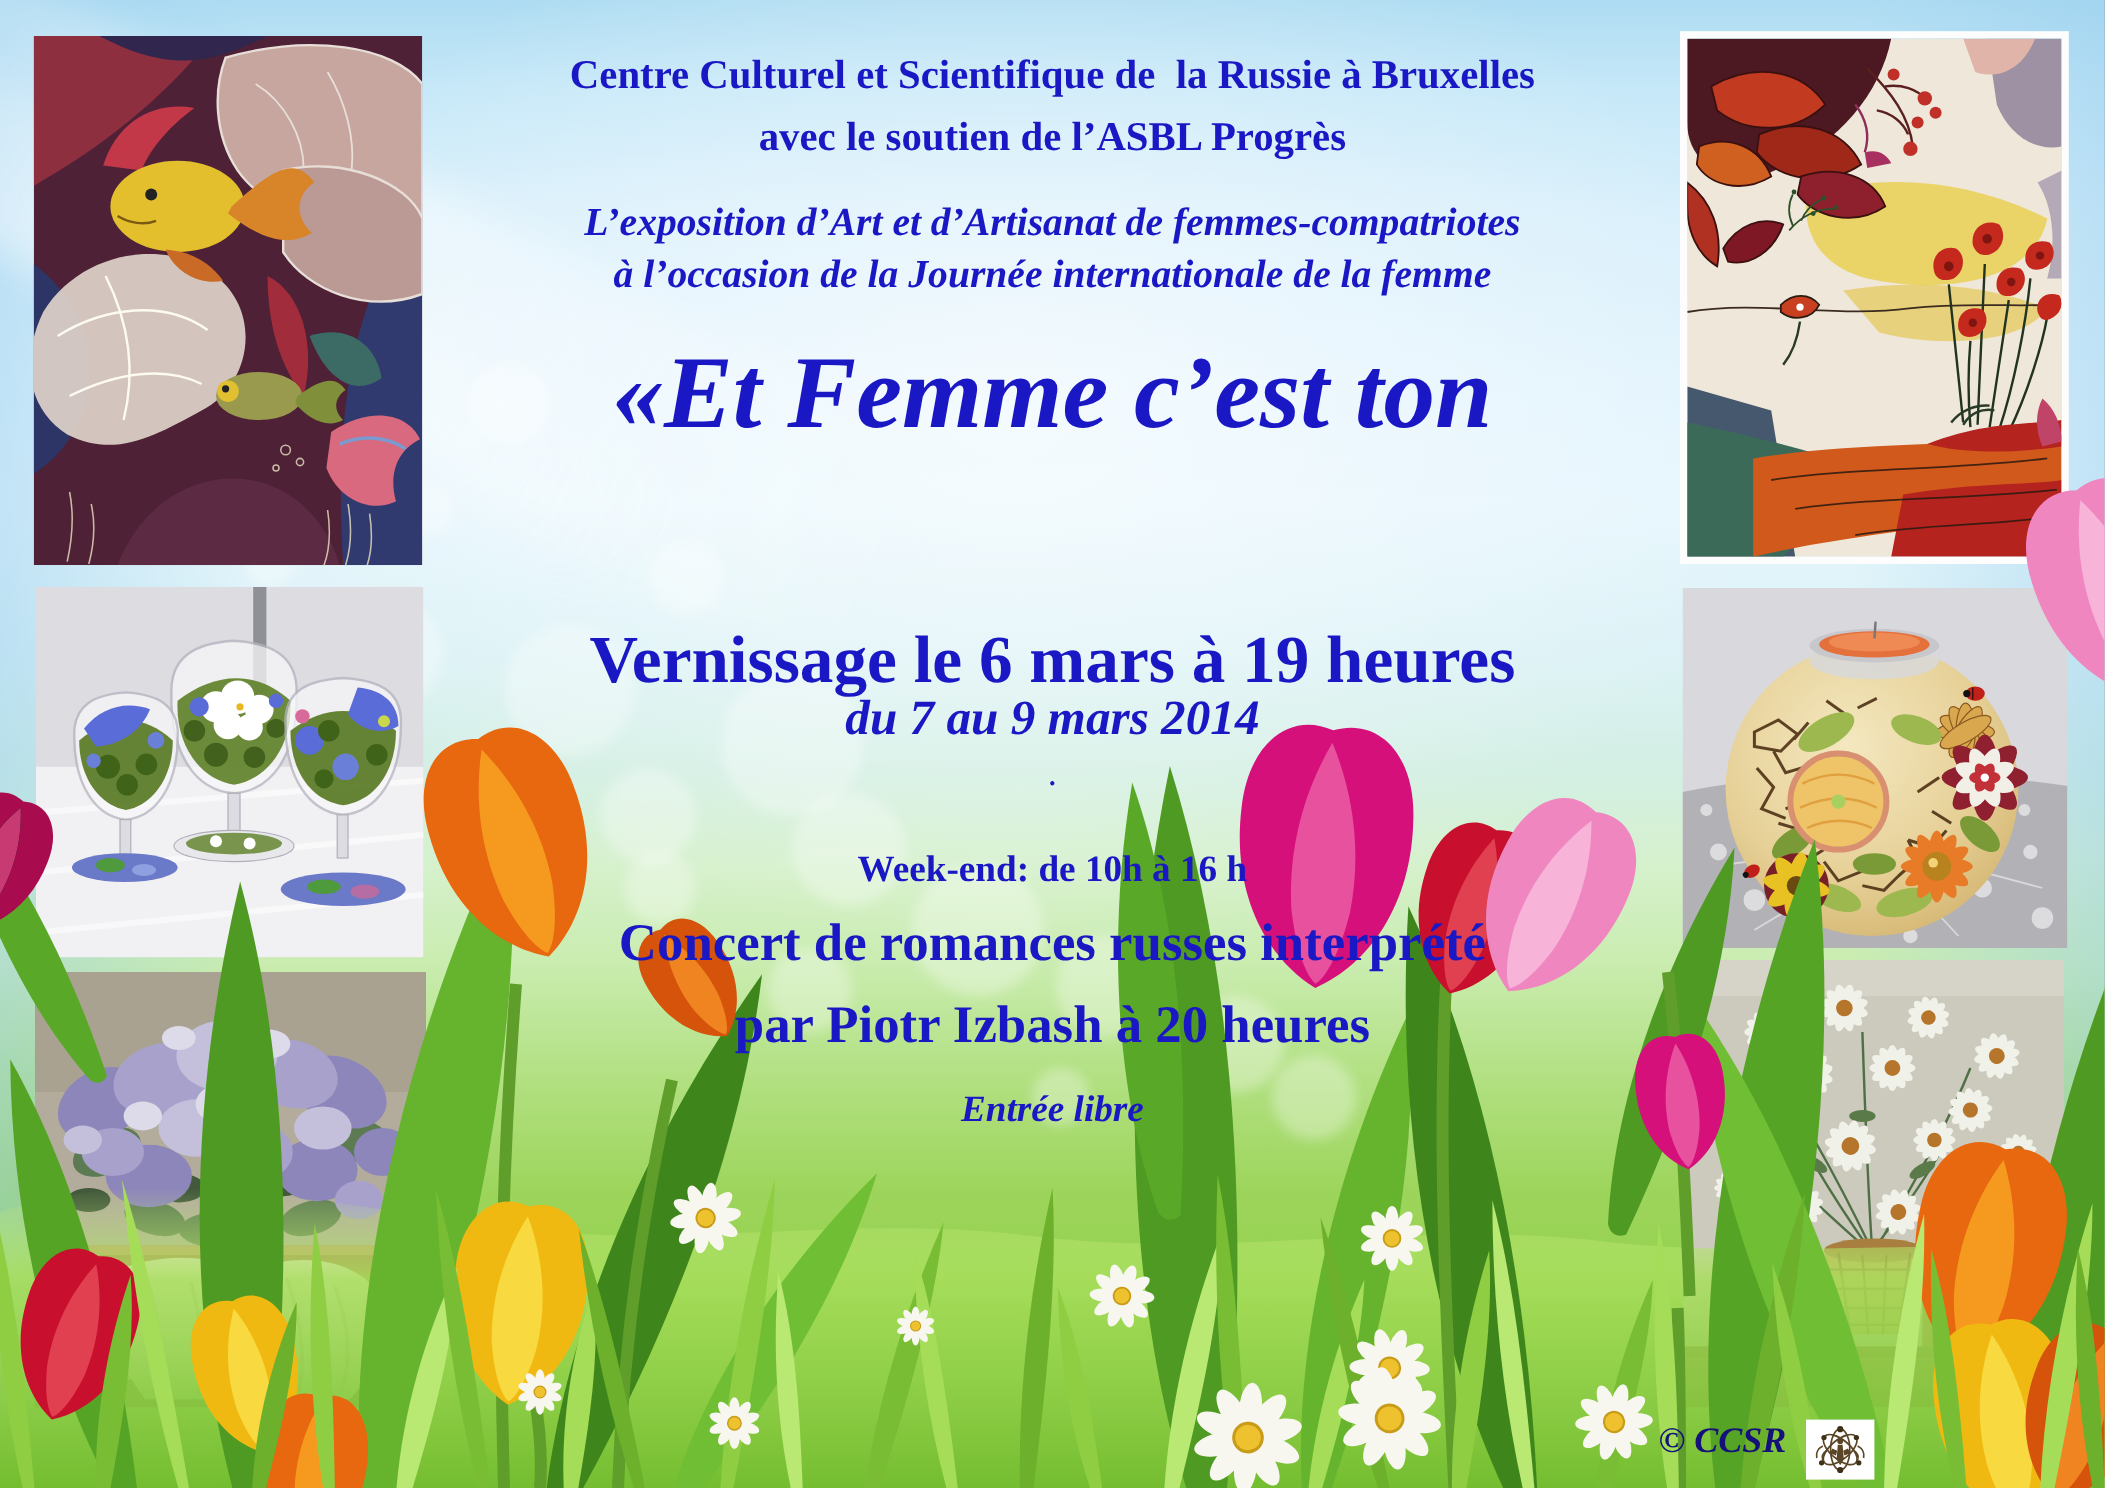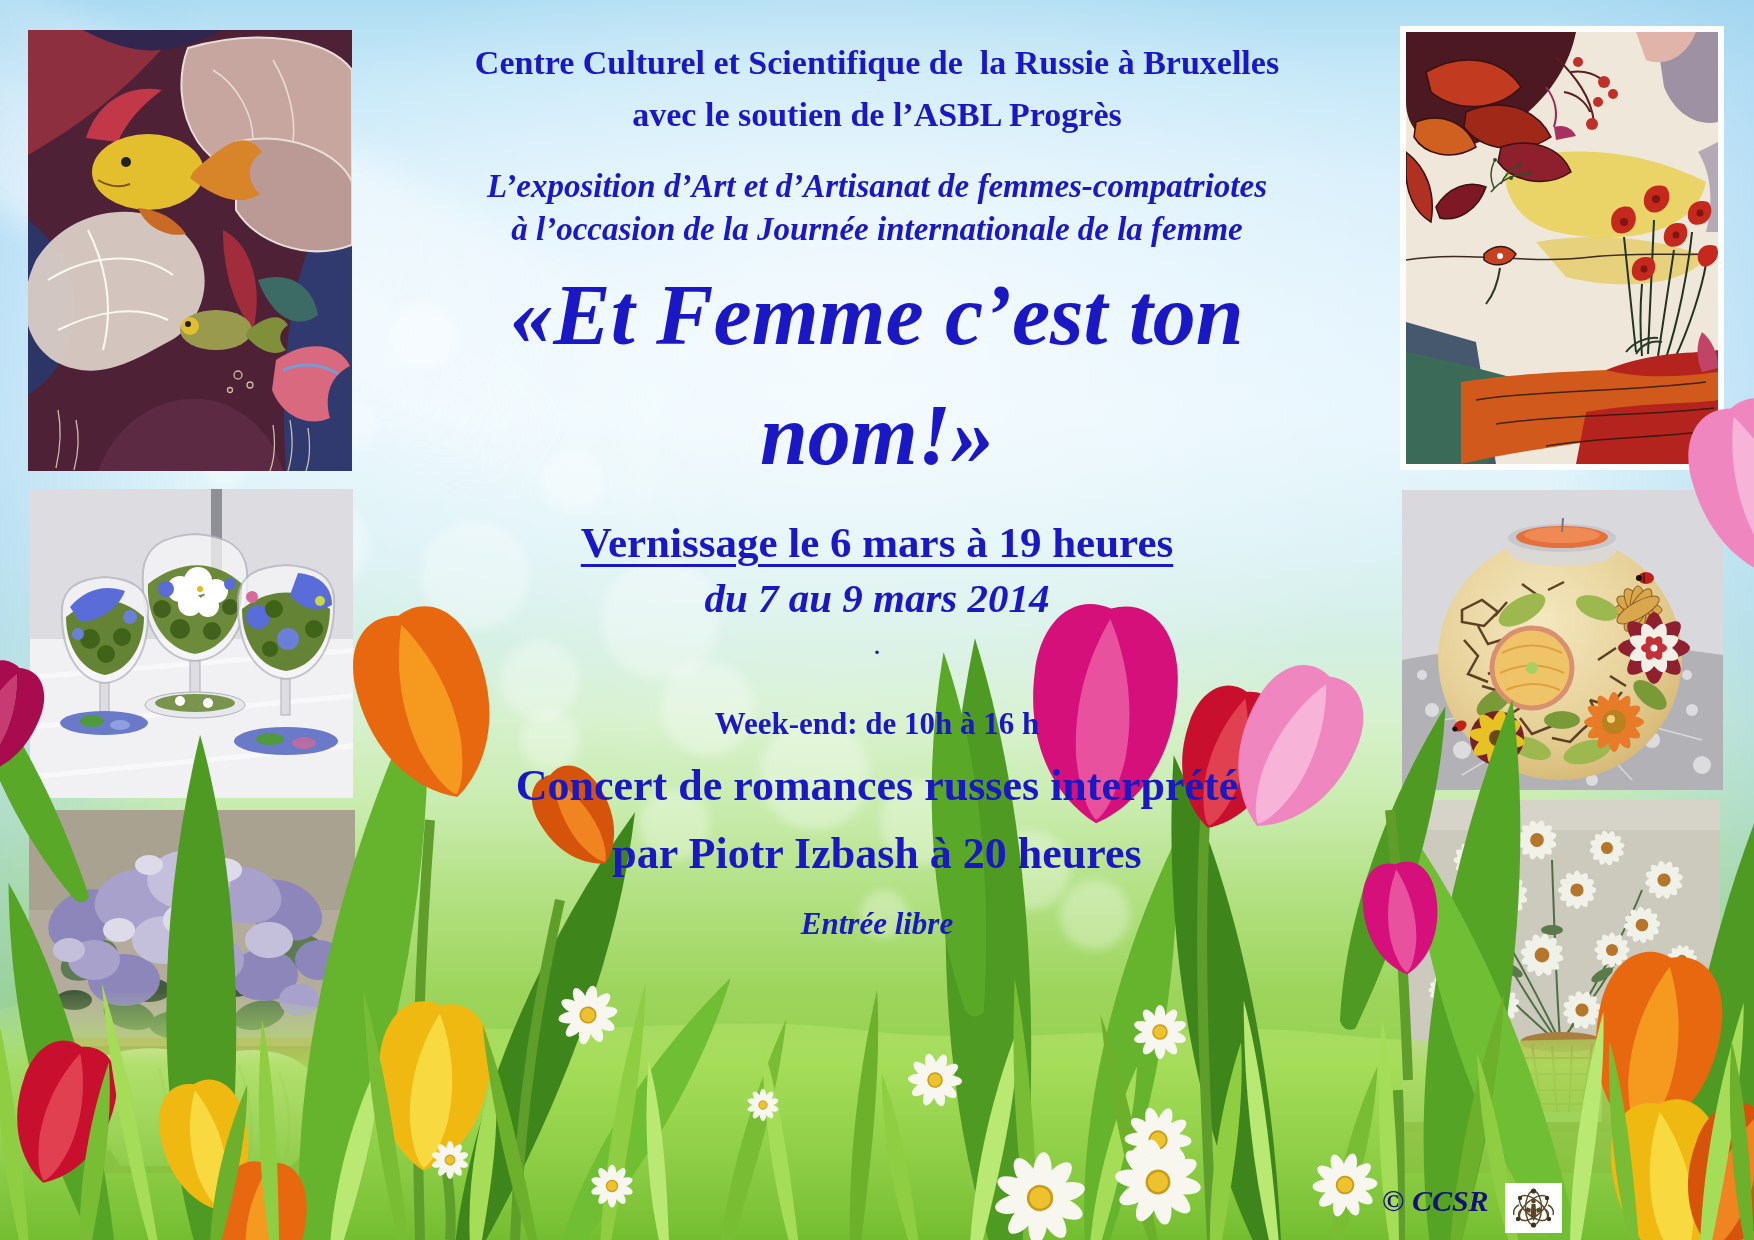--- a/index.html
+++ b/index.html
@@ -15,21 +15,21 @@
   .ray1{left:-220px;top:-140px;width:1150px;height:210px;transform:rotate(27deg);transform-origin:left top;}
   .ray2{left:-180px;top:-40px;width:900px;height:120px;transform:rotate(31deg);transform-origin:left top;opacity:.7;}
   .bokeh{position:absolute;border-radius:50%;background:rgba(255,255,255,.32);filter:blur(5px);z-index:1;pointer-events:none;}
   .art{position:absolute;z-index:2;overflow:hidden;}
   .art svg{display:block;width:100%;height:100%;}
   .fx{position:absolute;left:0;top:0;z-index:3;pointer-events:none;}
   .txt{position:absolute;left:357px;width:1040px;text-align:center;color:#1a18c4;font-weight:bold;z-index:4;white-space:pre;}
   .h1{font-size:34px;}
   .it{font-style:italic;font-size:33px;}
   .big{font-style:italic;font-size:86px;line-height:1;}
-  .ver{font-size:43px;text-decoration:underline;text-decoration-thickness:3px;text-underline-offset:7px;}
+  .ver{font-size:56px;text-decoration-thickness:3px;text-underline-offset:7px;}
   .dat{font-style:italic;font-size:41px;}
   .dotline{font-size:22px;}
   .hrs{font-size:31px;font-family:"Liberation Sans",sans-serif;font-family:"Liberation Serif",serif;}
   .con{font-size:44px;text-decoration-thickness:3px;text-underline-offset:7px;}
   .ent{font-style:italic;font-size:31px;}
   .footer-contact{position:absolute;left:55px;top:1183px;width:1260px;color:#1a18c4;font-weight:bold;font-size:28px;z-index:6;text-align:left;white-space:pre;}
   .copyright{position:absolute;left:1382px;top:1184px;color:#14127a;font-weight:bold;font-style:italic;font-size:30px;z-index:6;white-space:pre;}
   .logo{position:absolute;left:1505px;top:1183px;width:57px;height:50px;background:#fff;z-index:6;}
   .logo svg{display:block;width:100%;height:100%;}
 </style>
@@ -668,22 +668,21 @@
       <use href="#daisy" transform="translate(1345,1185) scale(0.6) rotate(15)"></use>
       <use href="#daisy" transform="translate(612,1186) scale(0.4)"></use>
       <use href="#daisy" transform="translate(450,1160) scale(0.35)"></use>
     </g>
   </svg>
 
   <div class="txt h1" style="top:96px;">avec le soutien de l’ASBL Progrès</div>
   <div class="txt h1" style="top:44px;">Centre Culturel et Scientifique de  la Russie à Bruxelles</div>
   <div class="txt it" style="top:168px;">L’exposition d’Art et d’Artisanat de femmes-compatriotes</div>
   <div class="txt it" style="top:211px;">à l’occasion de la Journée internationale de la femme</div>
-  <div class="txt big" style="top:272px;">«Et Femme c’est ton</div>
-  <div class="txt big" style="top:392px;">nom!»</div>
+  <div class="txt big" style="top:284px;">«Et Femme c’est ton</div>
   <div class="txt ver" style="top:518px;">Vernissage le 6 mars à 19 heures</div>
   <div class="txt dat" style="top:574px;">du 7 au 9 mars 2014</div>
   <div class="txt dotline" style="top:634px;">.</div>
   <div class="txt hrs" style="top:706px;">Week-end: de 10h à 16 h</div>
   <div class="txt con" style="top:760px;">Concert de romances russes interprété</div>
   <div class="txt con" style="top:828px;">par Piotr Izbash à 20 heures</div>
   <div class="txt ent" style="top:906px;">Entrée libre</div>
 
   <div class="copyright">© CCSR</div>
   <div class="logo">

